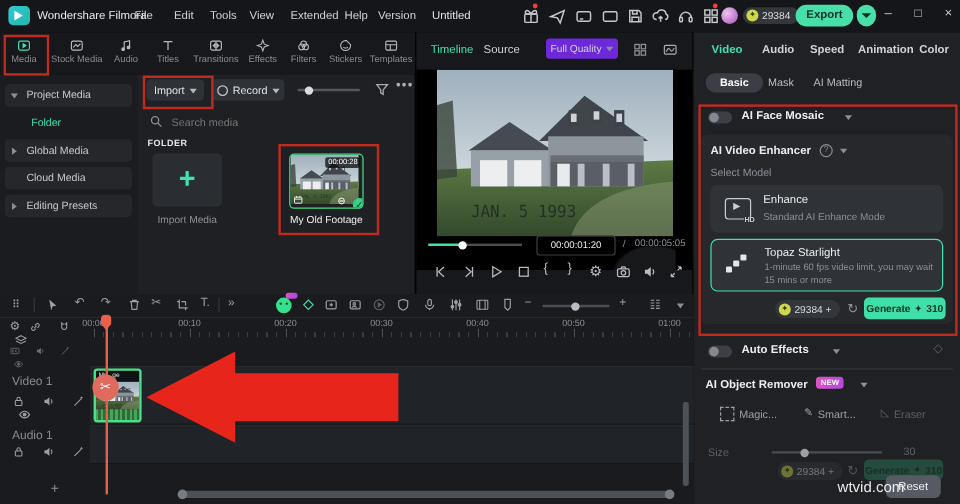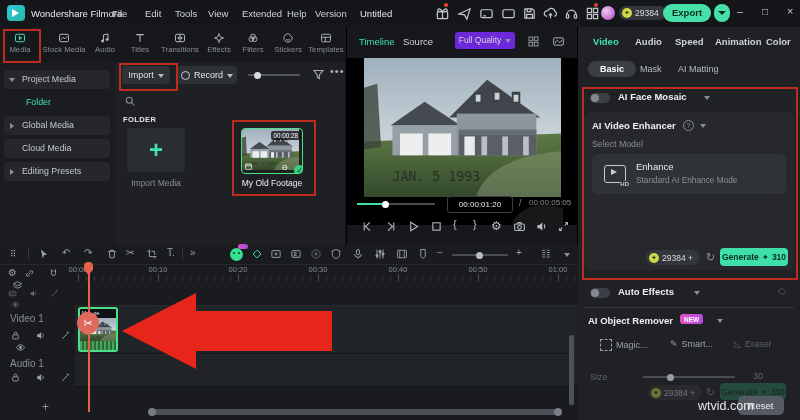--- a/index.html
+++ b/index.html
@@ -554,20 +554,21 @@
     <div class="abs hslider" style="left:133px;top:12px;width:52px">
       <span class="knob" style="left:6px"></span>
     </div>
     <svg class="abs ic ib" style="left:197px;top:6px" width="13" height="13">
         <use href="#i-funnel"></use>
       </svg>
     <div class="abs ib" style="left:215px;top:3px;font-size:11px;letter-spacing:1px">•••</div>
     <svg class="abs ic dim" style="left:9px;top:33px" width="12" height="12">
         <use href="#i-search"></use>
       </svg>
+    <input class="abs search" style="left: 26px; top: 31px; width: 190px;" placeholder="Search media">
     <div class="abs" style="left:8px;top:53px;font-size:7.5px;font-weight:bold;color:#e4e7ea;letter-spacing:.4px">FOLDER</div>
 
     <div class="abs tile" style="left:12px;top:66px;width:58px;height:44px;background:#2a2d31;text-align:center">
       <span class="plus" style="line-height:44px">+</span>
     </div>
     <div class="abs dim" style="left:12px;top:116px;width:58px;text-align:center;font-size:8.5px">Import Media</div>
 
     <div class="abs tile" style="left:126px;top:66px;width:60px;height:44px;border:1.5px solid #4be087;overflow:hidden">
       <svg width="57" height="41" viewBox="0 0 208 140" preserveAspectRatio="none">
           <use href="#scene"></use>
@@ -654,20 +655,30 @@
       <span class="abs qmark" style="left:95px;top:8px">?</span>
       <span class="abs chevdn" style="left:112px;top:12px;border-top-color:#8b9097"></span>
       <div class="abs dim" style="left:8px;top:27px;font-size:8.8px">Select Model</div>
       <div class="abs subcard" style="left:8px;top:42px;width:194px;height:40px">
         <div class="abs hdic" style="left:12px;top:11px">
           <span class="hdlbl">HD</span>
         </div>
         <div class="abs" style="left:44px;top:7px;font-size:9.5px;color:#eceef0">Enhance</div>
         <div class="abs dim" style="left:44px;top:21px;font-size:8.3px">Standard AI Enhance Mode</div>
       </div>
+      <div class="abs subcard" style="left:8px;top:87px;width:194px;height:44px;border:1px solid #3fe0b4;box-sizing:border-box">
+        <div class="abs topazic" style="left:12px;top:12px;width:18px;height:18px">
+          <span style="left:0;top:10px"></span>
+            <span style="left:6px;top:5px"></span>
+            <span style="left:12px;top:0"></span>
+        </div>
+        <div class="abs" style="left:44px;top:5px;font-size:9.5px;color:#eceef0">Topaz Starlight</div>
+        <div class="abs dim" style="left:44px;top:18px;font-size:7.8px">1-minute 60 fps video limit, you may wait</div>
+        <div class="abs dim" style="left:44px;top:29px;font-size:7.8px">15 mins or more</div>
+      </div>
       <div class="abs coinpill" style="left:62px;top:138px;height:15px;position:absolute">
         <span class="coin">✦</span>
         <span>29384 +</span>
       </div>
       <div class="abs dim" style="left:122px;top:139px;font-size:11px">↻</div>
       <div class="abs genbtn" style="left:136px;top:136px;width:68px;height:18px">
         <span>Generate</span>
         <span>✦</span>
         <span>310</span>
       </div>

